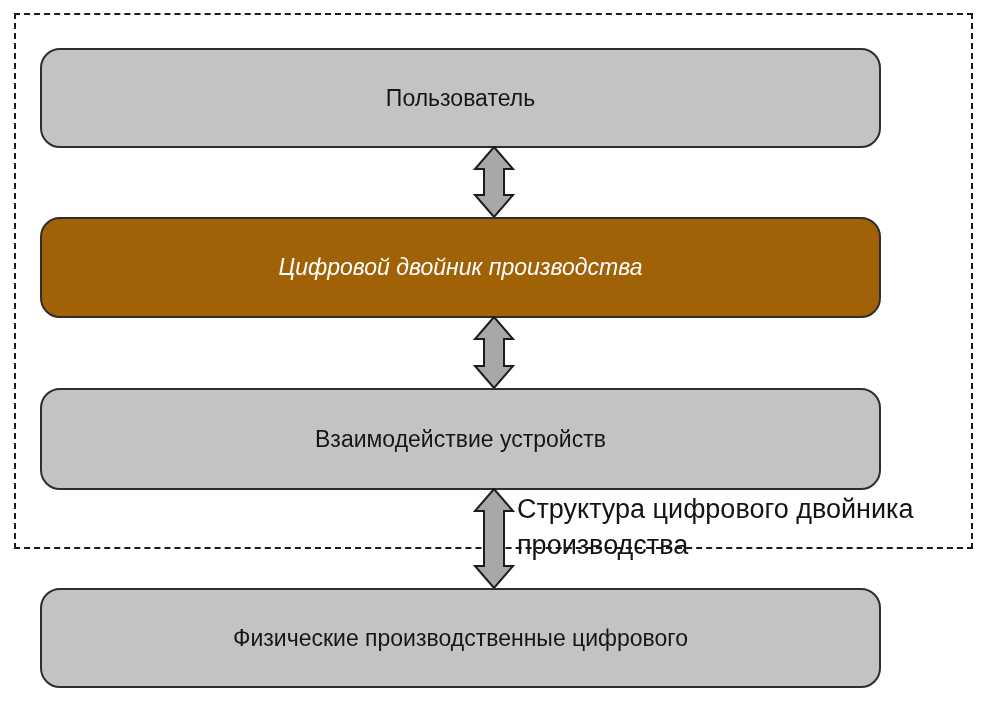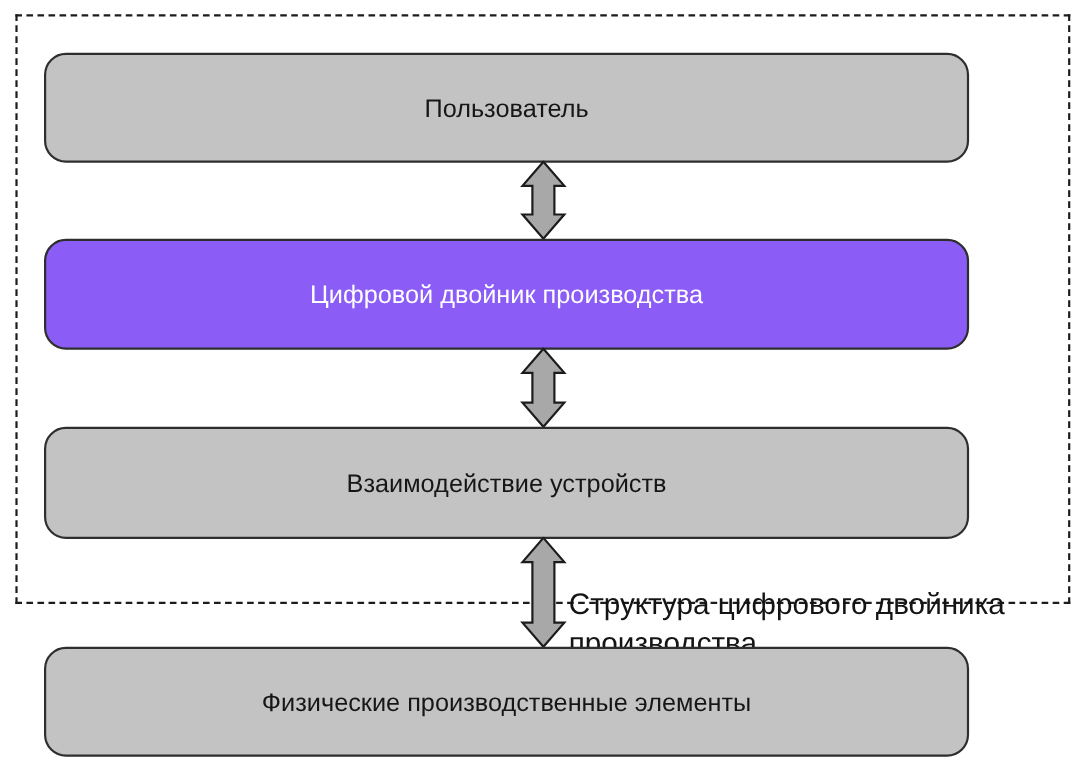--- a/index.html
+++ b/index.html
@@ -19,42 +19,41 @@
     position: absolute;
     left: 40px; width: 841px;
     border: 2px solid #2e2e2e;
     border-radius: 20px;
     display: flex; align-items: center; justify-content: center;
     font-size: 23px;
     color: #161616;
     text-align: center;
   }
   .node.light { background: #c3c3c3; }
-  .node.dark  { background: #8b5cf6; color: #ffffff; }
+  .node.dark  { background: #a16207; color: #ffffff; font-style: italic; }
 
   .node-user        { top: 48px;  height: 100px; }
   .node-twin        { top: 217px; height: 101px; }
   .node-interaction { top: 388px; height: 102px; align-items: center; }
   .node-physical    { top: 588px; height: 100px; }
 
   .arrow { position: absolute; left: 472px; width: 44px; }
   .arrow-1 { top: 146px; height: 72px; }
   .arrow-2 { top: 316px; height: 73px; }
   .arrow-3 { top: 488px; height: 101px; }
   .arrow svg { display: block; width: 100%; height: 100%; }
 
   .connector-label {
     position: absolute;
     left: 517px; top: 492px;
     width: 448px;
     font-size: 27px;
     line-height: 1.32;
     color: #141414;
     text-align: left;
-    margin-top: 40px;
   }
 </style>
 </head>
 <body>
 
 <div class="canvas">
 
   <div class="dashed-frame"></div>
 
   <div class="node light node-user">
@@ -83,16 +82,16 @@
 
   <div class="arrow arrow-3">
     <svg viewBox="0 0 44 101" xmlns="http://www.w3.org/2000/svg">
       <polygon points="22,1 41,23 32,23 32,78 41,78 22,100 3,78 12,78 12,23 3,23" fill="#a8a8a8" stroke="#1c1c1c" stroke-width="2" stroke-linejoin="miter"></polygon>
     </svg>
   </div>
 
   <div class="connector-label">Структура цифрового двойника производства</div>
 
   <div class="node light node-physical">
-    <span>Физические производственные элементы</span>
+    <span>Физические производственные цифрового</span>
   </div>
 
 </div>
 
 </body></html>

